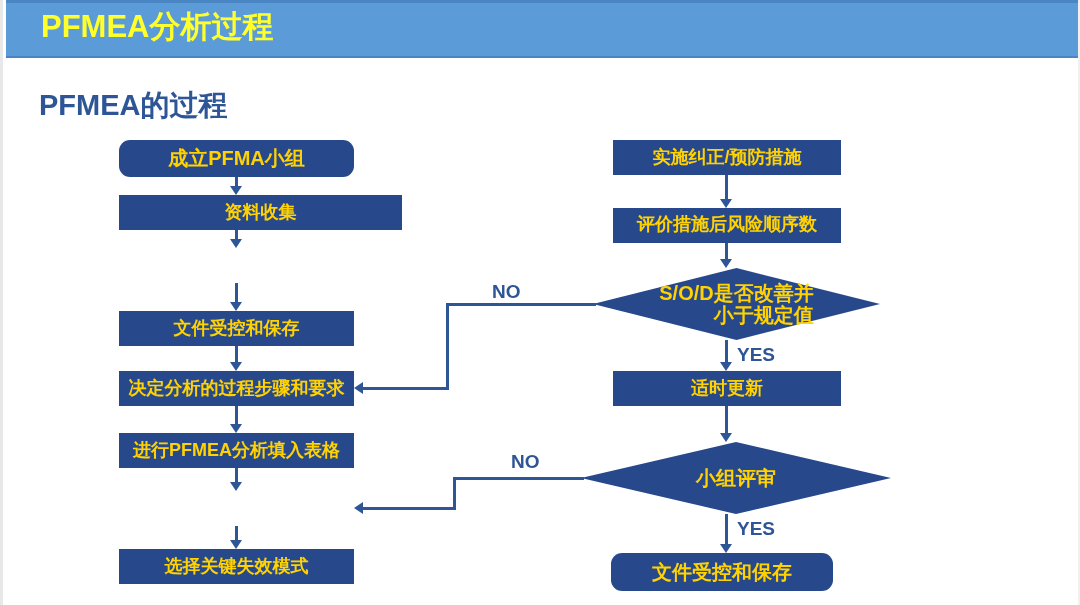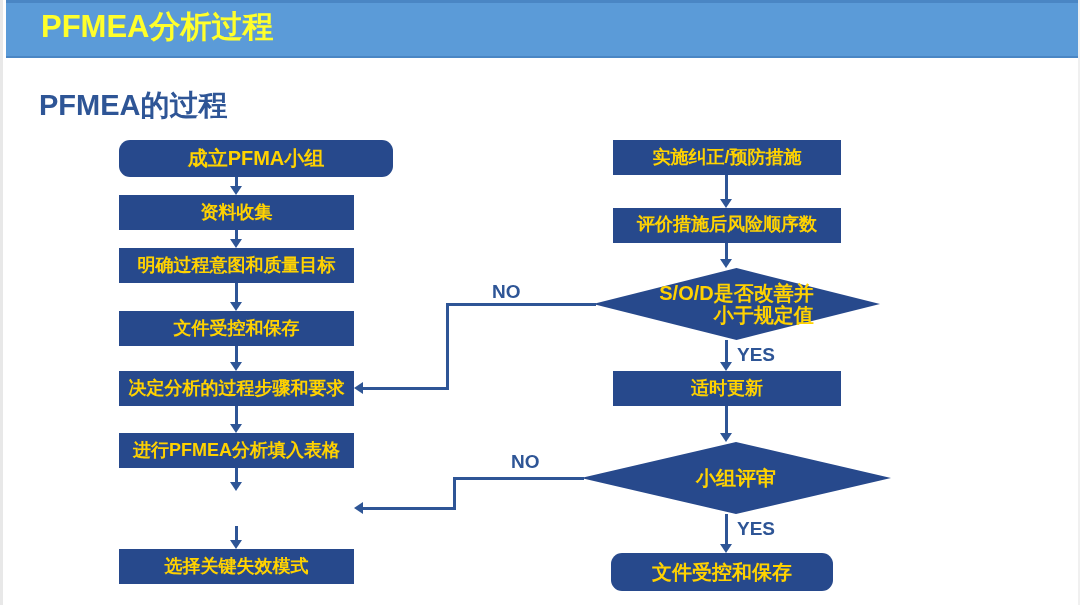--- a/index.html
+++ b/index.html
@@ -130,25 +130,24 @@
 </head>
 <body>
 
 <div id="slide">
 
   <div class="header-bar"></div>
   <div class="header-title">PFMEA分析过程</div>
 
   <div class="subtitle">PFMEA的过程</div>
 
-  <div class="node rounded" style="left:116px; top:140px; width:274px; height:37px; font-size:20px;">成立PFMA小组</div>
-
-  <div class="node" style="left:116px; top:195px; width:235px; height:35px; font-size:18px;">资料收集</div>
-
-  <div class="node" style="left:116px; top:248px; width:235px; height:35px; font-size:18px;">明确过程意图和质量目标</div>
+  <div class="node rounded" style="left:116px; top:140px; width:235px; height:37px; font-size:20px;">成立PFMA小组</div>
+
+  <div class="node" style="left:116px; top:195px; width:283px; height:35px; font-size:18px;">资料收集</div>
+
 
   <div class="node" style="left:116px; top:311px; width:235px; height:35px; font-size:18px;">文件受控和保存</div>
 
   <div class="node" style="left:116px; top:371px; width:235px; height:35px; font-size:18px;">决定分析的过程步骤和要求</div>
 
   <div class="node" style="left:116px; top:433px; width:235px; height:35px; font-size:18px;">进行PFMEA分析填入表格</div>
 
 
   <div class="node" style="left:116px; top:549px; width:235px; height:35px; font-size:18px;">选择关键失效模式</div>
 

